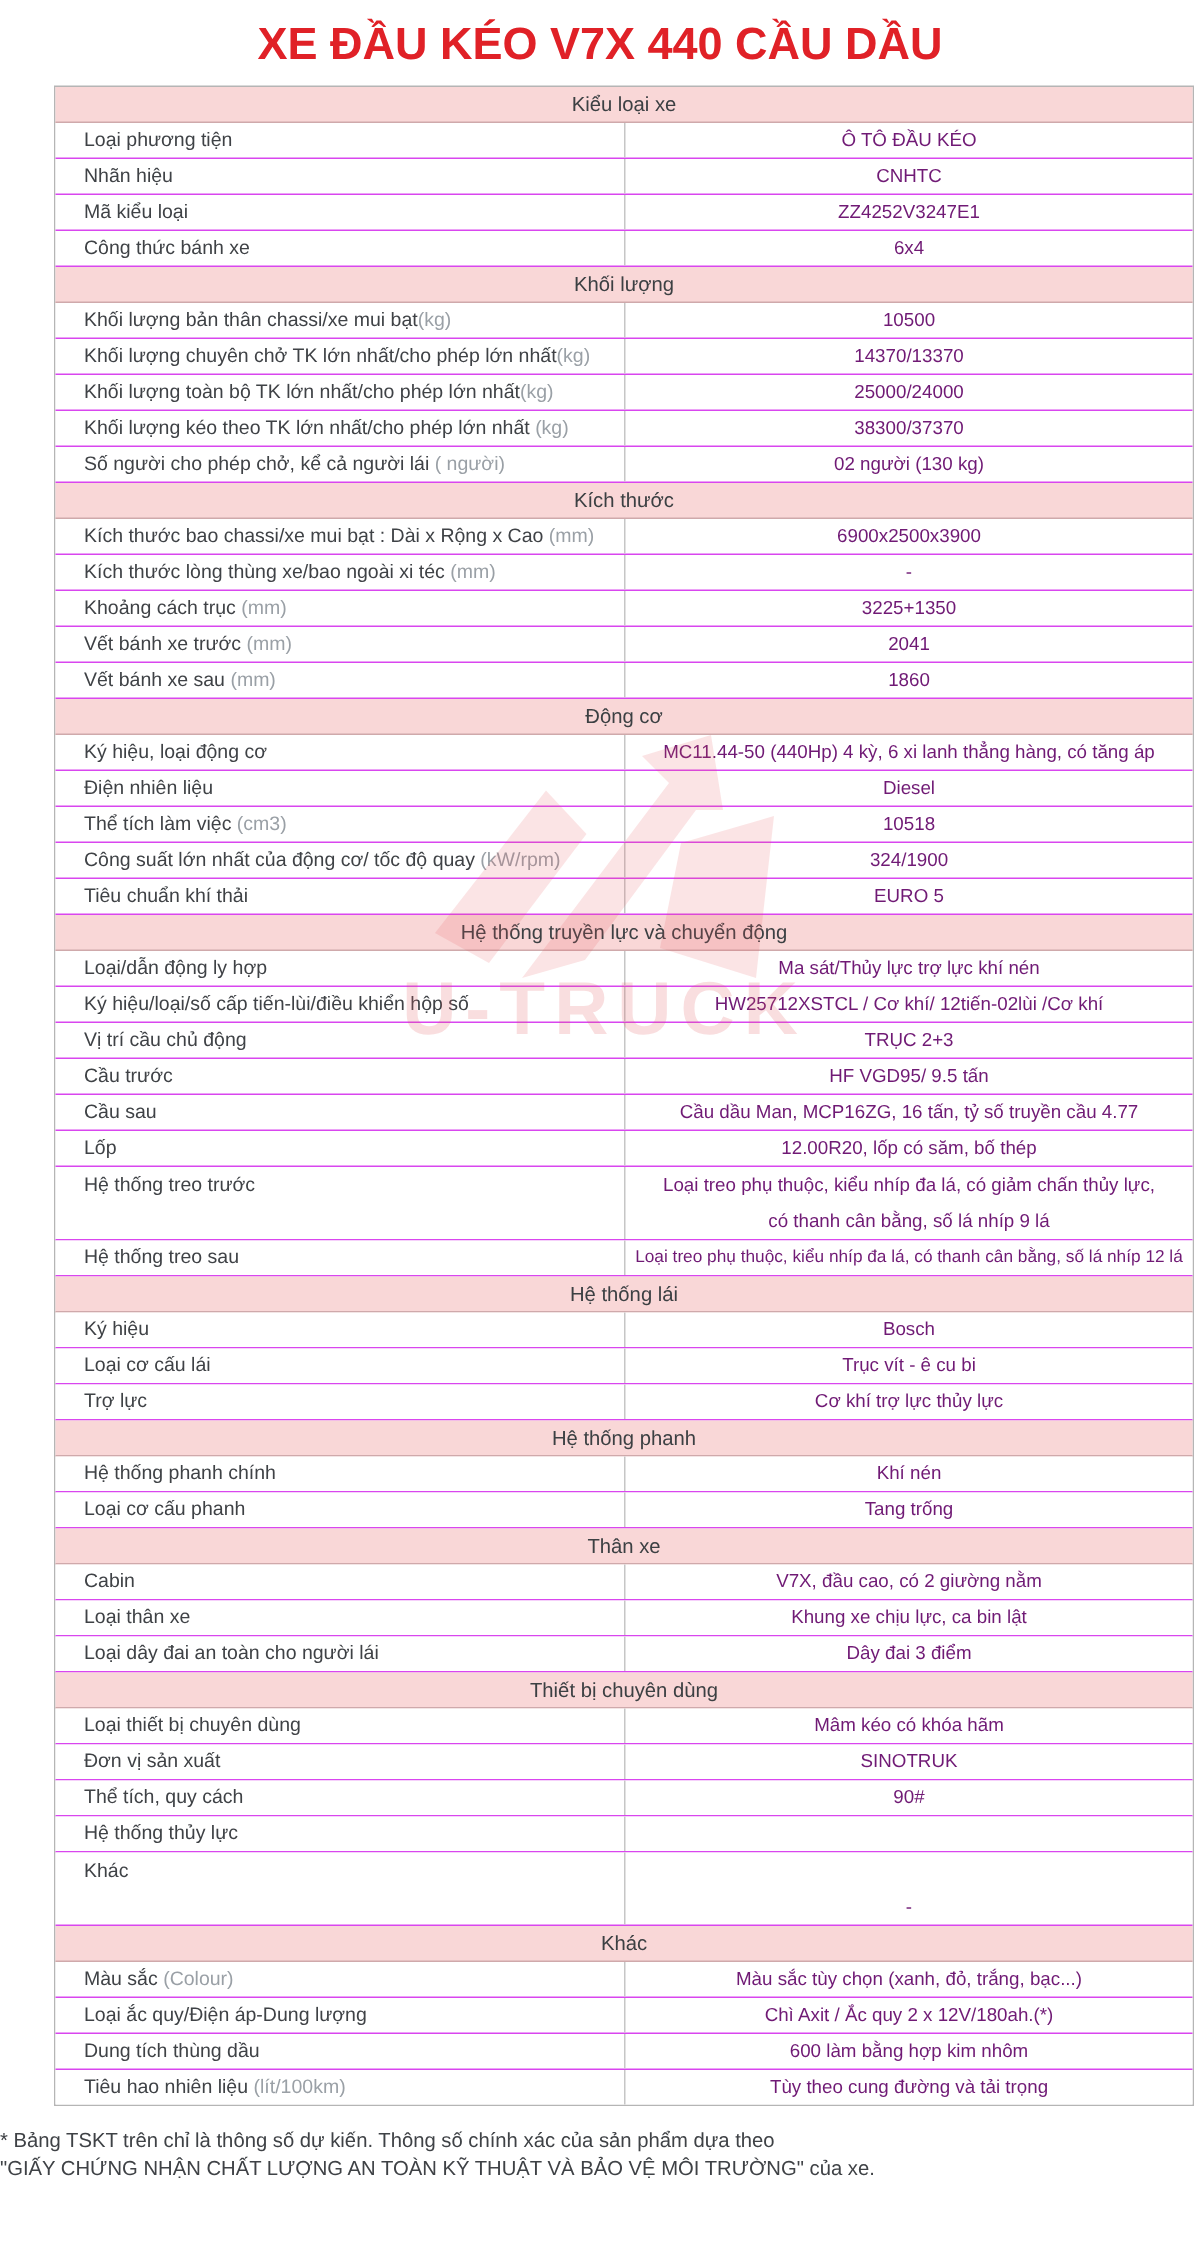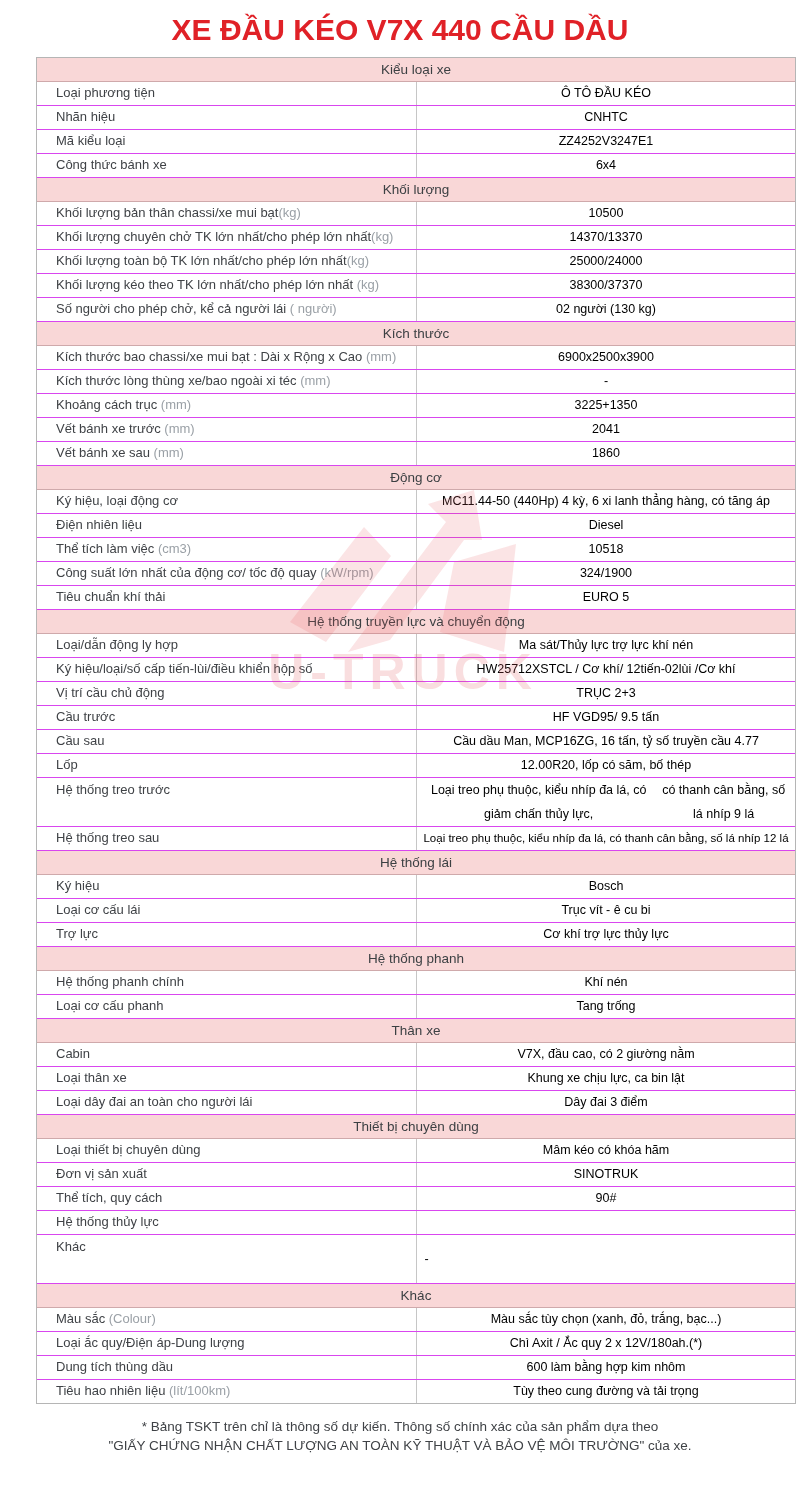--- a/index.html
+++ b/index.html
@@ -36,28 +36,28 @@
     padding:2px 8px 2px 19px;
     display:flex; align-items:center;
     font-size:13px; color:#3f4246; line-height:1.25;
   }
   .cell-label.top { align-items:flex-start; padding-top:0; line-height:24px; }
   .label-text, .unit { white-space:pre-wrap; }
   .unit { color:#9aa0a6; }
   .cell-value {
     display:flex; align-items:center; justify-content:center;
     text-align:center; padding:2px 4px;
-    font-size:12.5px; color:#000000; line-height:1.25;
+    font-size:12.5px; color:#701a75; line-height:1.25;
   }
   .cell-value.fit { font-size:11.5px; white-space:nowrap; padding:2px 2px; }
-  .cell-value.lines { justify-content:flex-start; padding:0 4px; }
+  .cell-value.lines { flex-direction:column; justify-content:flex-start; padding:0 4px; }
   .cell-value.lines .vline { line-height:24px; }
   .row.tall { min-height:48px; }
   .footer-note {
-    margin-top:13px; text-align:center;
+    margin-top:13px; text-align:left;
     font-size:13.5px; color:#3f4246; line-height:19px;
   }
   .watermark {
     position:absolute; left:258px; top:482px; width:290px; height:240px;
     z-index:5; pointer-events:none; text-align:center;
   }
   .watermark-logo { display:block; margin:0 auto; }
   .watermark-text {
     margin-top:-14px;
     font-size:50px; font-weight:bold; letter-spacing:6px;

